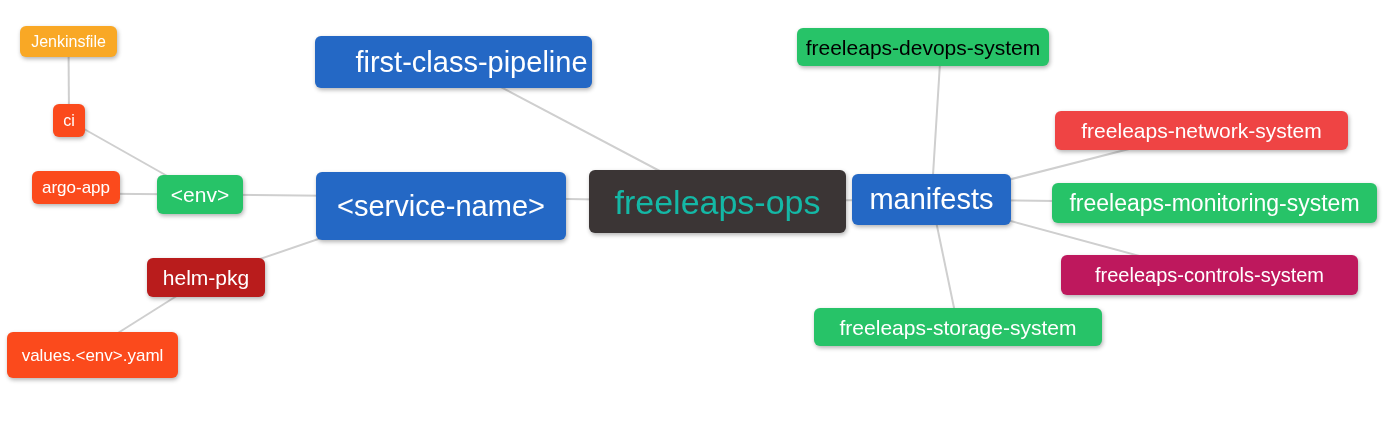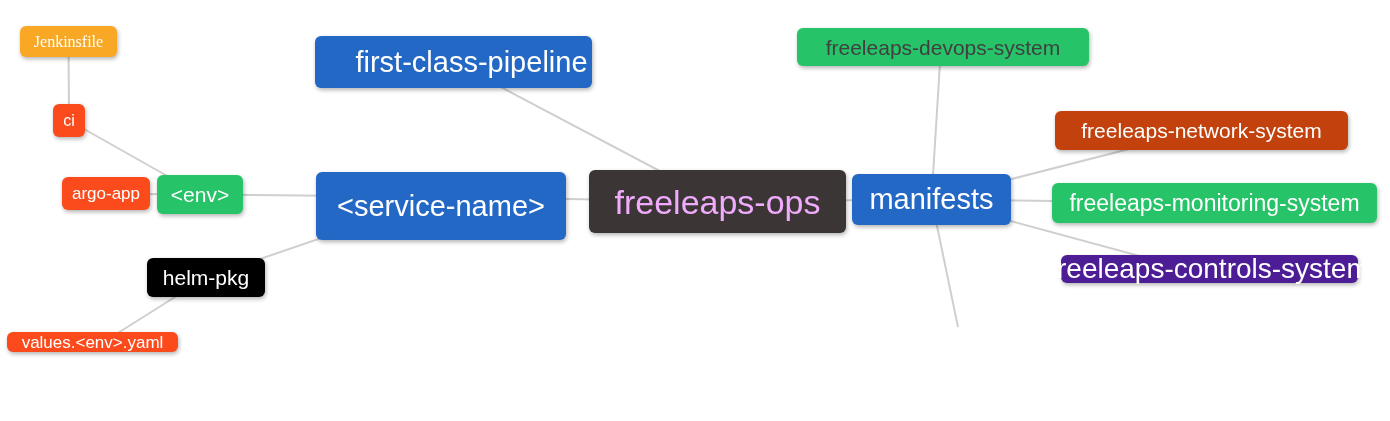--- a/index.html
+++ b/index.html
@@ -58,28 +58,29 @@
       <line x1="441" y1="197" x2="717.5" y2="201.5" stroke="#cfcfcf" stroke-width="2"></line>
       <line x1="453.5" y1="62" x2="717.5" y2="201.5" stroke="#cfcfcf" stroke-width="2"></line>
       <line x1="717.5" y1="201.5" x2="931.5" y2="199.5" stroke="#cfcfcf" stroke-width="2"></line>
       <line x1="931.5" y1="199.5" x2="941" y2="47" stroke="#cfcfcf" stroke-width="2"></line>
       <line x1="931.5" y1="199.5" x2="1201.5" y2="130.5" stroke="#cfcfcf" stroke-width="2"></line>
       <line x1="931.5" y1="199.5" x2="1214.5" y2="203" stroke="#cfcfcf" stroke-width="2"></line>
       <line x1="931.5" y1="199.5" x2="1209.5" y2="275" stroke="#cfcfcf" stroke-width="2"></line>
       <line x1="931.5" y1="199.5" x2="958" y2="327" stroke="#cfcfcf" stroke-width="2"></line>
     </svg>
   <div class="node-layer">
-      <div class="mm-node" style="left: 589px; top: 170px; width: 257px; height: 63px; font-size: 34px; background: rgb(59, 53, 53); color: #f0abfc;">freeleaps-ops</div>
+      <div class="mm-node" style="left: 589px; top: 170px; width: 257px; height: 63px; font-size: 34px; background: rgb(59, 53, 53); color: #14b8a6;">freeleaps-ops</div>
       <div class="mm-node" style="left: 315px; top: 36px; width: 277px; height: 52px; font-size: 29px; background: rgb(36, 104, 197); color: rgb(255, 255, 255); padding-left: 36px;">first-class-pipeline</div>
       <div class="mm-node" style="left: 316px; top: 172px; width: 250px; height: 68px; font-size: 29px; background: rgb(36, 104, 197); color: rgb(255, 255, 255);">&lt;service-name&gt;</div>
       <div class="mm-node" style="left: 157px; top: 175px; width: 86px; height: 39px; font-size: 21px; background: rgb(39, 195, 104); color: rgb(255, 255, 255);">&lt;env&gt;</div>
       <div class="mm-node" style="left: 852px; top: 174px; width: 159px; height: 51px; font-size: 29px; background: rgb(36, 104, 197); color: rgb(255, 255, 255);">manifests</div>
-      <div class="mm-node" style="left: 147px; top: 258px; width: 118px; height: 39px; font-size: 21px; background: #000000; color: rgb(255, 255, 255);">helm-pkg</div>
-      <div class="mm-node" style="left: 20px; top: 26px; width: 97px; height: 31px; font-size: 16px; background: rgb(249, 168, 37); color: rgb(255, 255, 255); font-family: Liberation Serif, serif;">Jenkinsfile</div>
+      <div class="mm-node" style="left: 147px; top: 258px; width: 118px; height: 39px; font-size: 21px; background: #b91c1c; color: rgb(255, 255, 255);">helm-pkg</div>
+      <div class="mm-node" style="left: 20px; top: 26px; width: 97px; height: 31px; font-size: 16px; background: rgb(249, 168, 37); color: rgb(255, 255, 255);">Jenkinsfile</div>
       <div class="mm-node" style="left: 53px; top: 104px; width: 32px; height: 33px; font-size: 16px; background: rgb(251, 74, 28); color: rgb(255, 255, 255);">ci</div>
-      <div class="mm-node" style="left: 32px; top: 177px; width: 88px; height: 33px; font-size: 17px; background: rgb(251, 74, 28); color: rgb(255, 255, 255); margin-left: 30px;">argo-app</div>
-      <div class="mm-node" style="left: 7px; top: 332px; width: 171px; height: 20px; font-size: 17px; background: rgb(251, 74, 28); color: rgb(255, 255, 255);">values.&lt;env&gt;.yaml</div>
-      <div class="mm-node" style="left: 797px; top: 28px; width: 292px; height: 38px; font-size: 21px; background: rgb(39, 195, 104); color: #404040;">freeleaps-devops-system</div>
-      <div class="mm-node" style="left: 1055px; top: 111px; width: 293px; height: 39px; font-size: 21px; background: #c2410c; color: rgb(255, 255, 255);">freeleaps-network-system</div>
+      <div class="mm-node" style="left: 32px; top: 171px; width: 88px; height: 33px; font-size: 17px; background: rgb(251, 74, 28); color: rgb(255, 255, 255);">argo-app</div>
+      <div class="mm-node" style="left: 7px; top: 332px; width: 171px; height: 46px; font-size: 17px; background: rgb(251, 74, 28); color: rgb(255, 255, 255);">values.&lt;env&gt;.yaml</div>
+      <div class="mm-node" style="left: 797px; top: 28px; width: 252px; height: 38px; font-size: 21px; background: rgb(39, 195, 104); color: #000000;">freeleaps-devops-system</div>
+      <div class="mm-node" style="left: 1055px; top: 111px; width: 293px; height: 39px; font-size: 21px; background: #ef4444; color: rgb(255, 255, 255);">freeleaps-network-system</div>
       <div class="mm-node" style="left: 1052px; top: 183px; width: 325px; height: 40px; font-size: 23px; background: rgb(39, 195, 104); color: rgb(255, 255, 255);">freeleaps-monitoring-system</div>
-      <div class="mm-node" style="left: 1061px; top: 255px; width: 297px; height: 28px; font-size: 28px; background: #4c1d95; color: rgb(255, 255, 255);">freeleaps-controls-system</div>
+      <div class="mm-node" style="left: 1061px; top: 255px; width: 297px; height: 40px; font-size: 20px; background: #be185d; color: rgb(255, 255, 255);">freeleaps-controls-system</div>
+      <div class="mm-node" style="left: 814px; top: 308px; width: 288px; height: 38px; font-size: 21px; background: rgb(39, 195, 104); color: rgb(255, 255, 255);">freeleaps-storage-system</div>
     </div>
 </div>
 
 </body></html>

